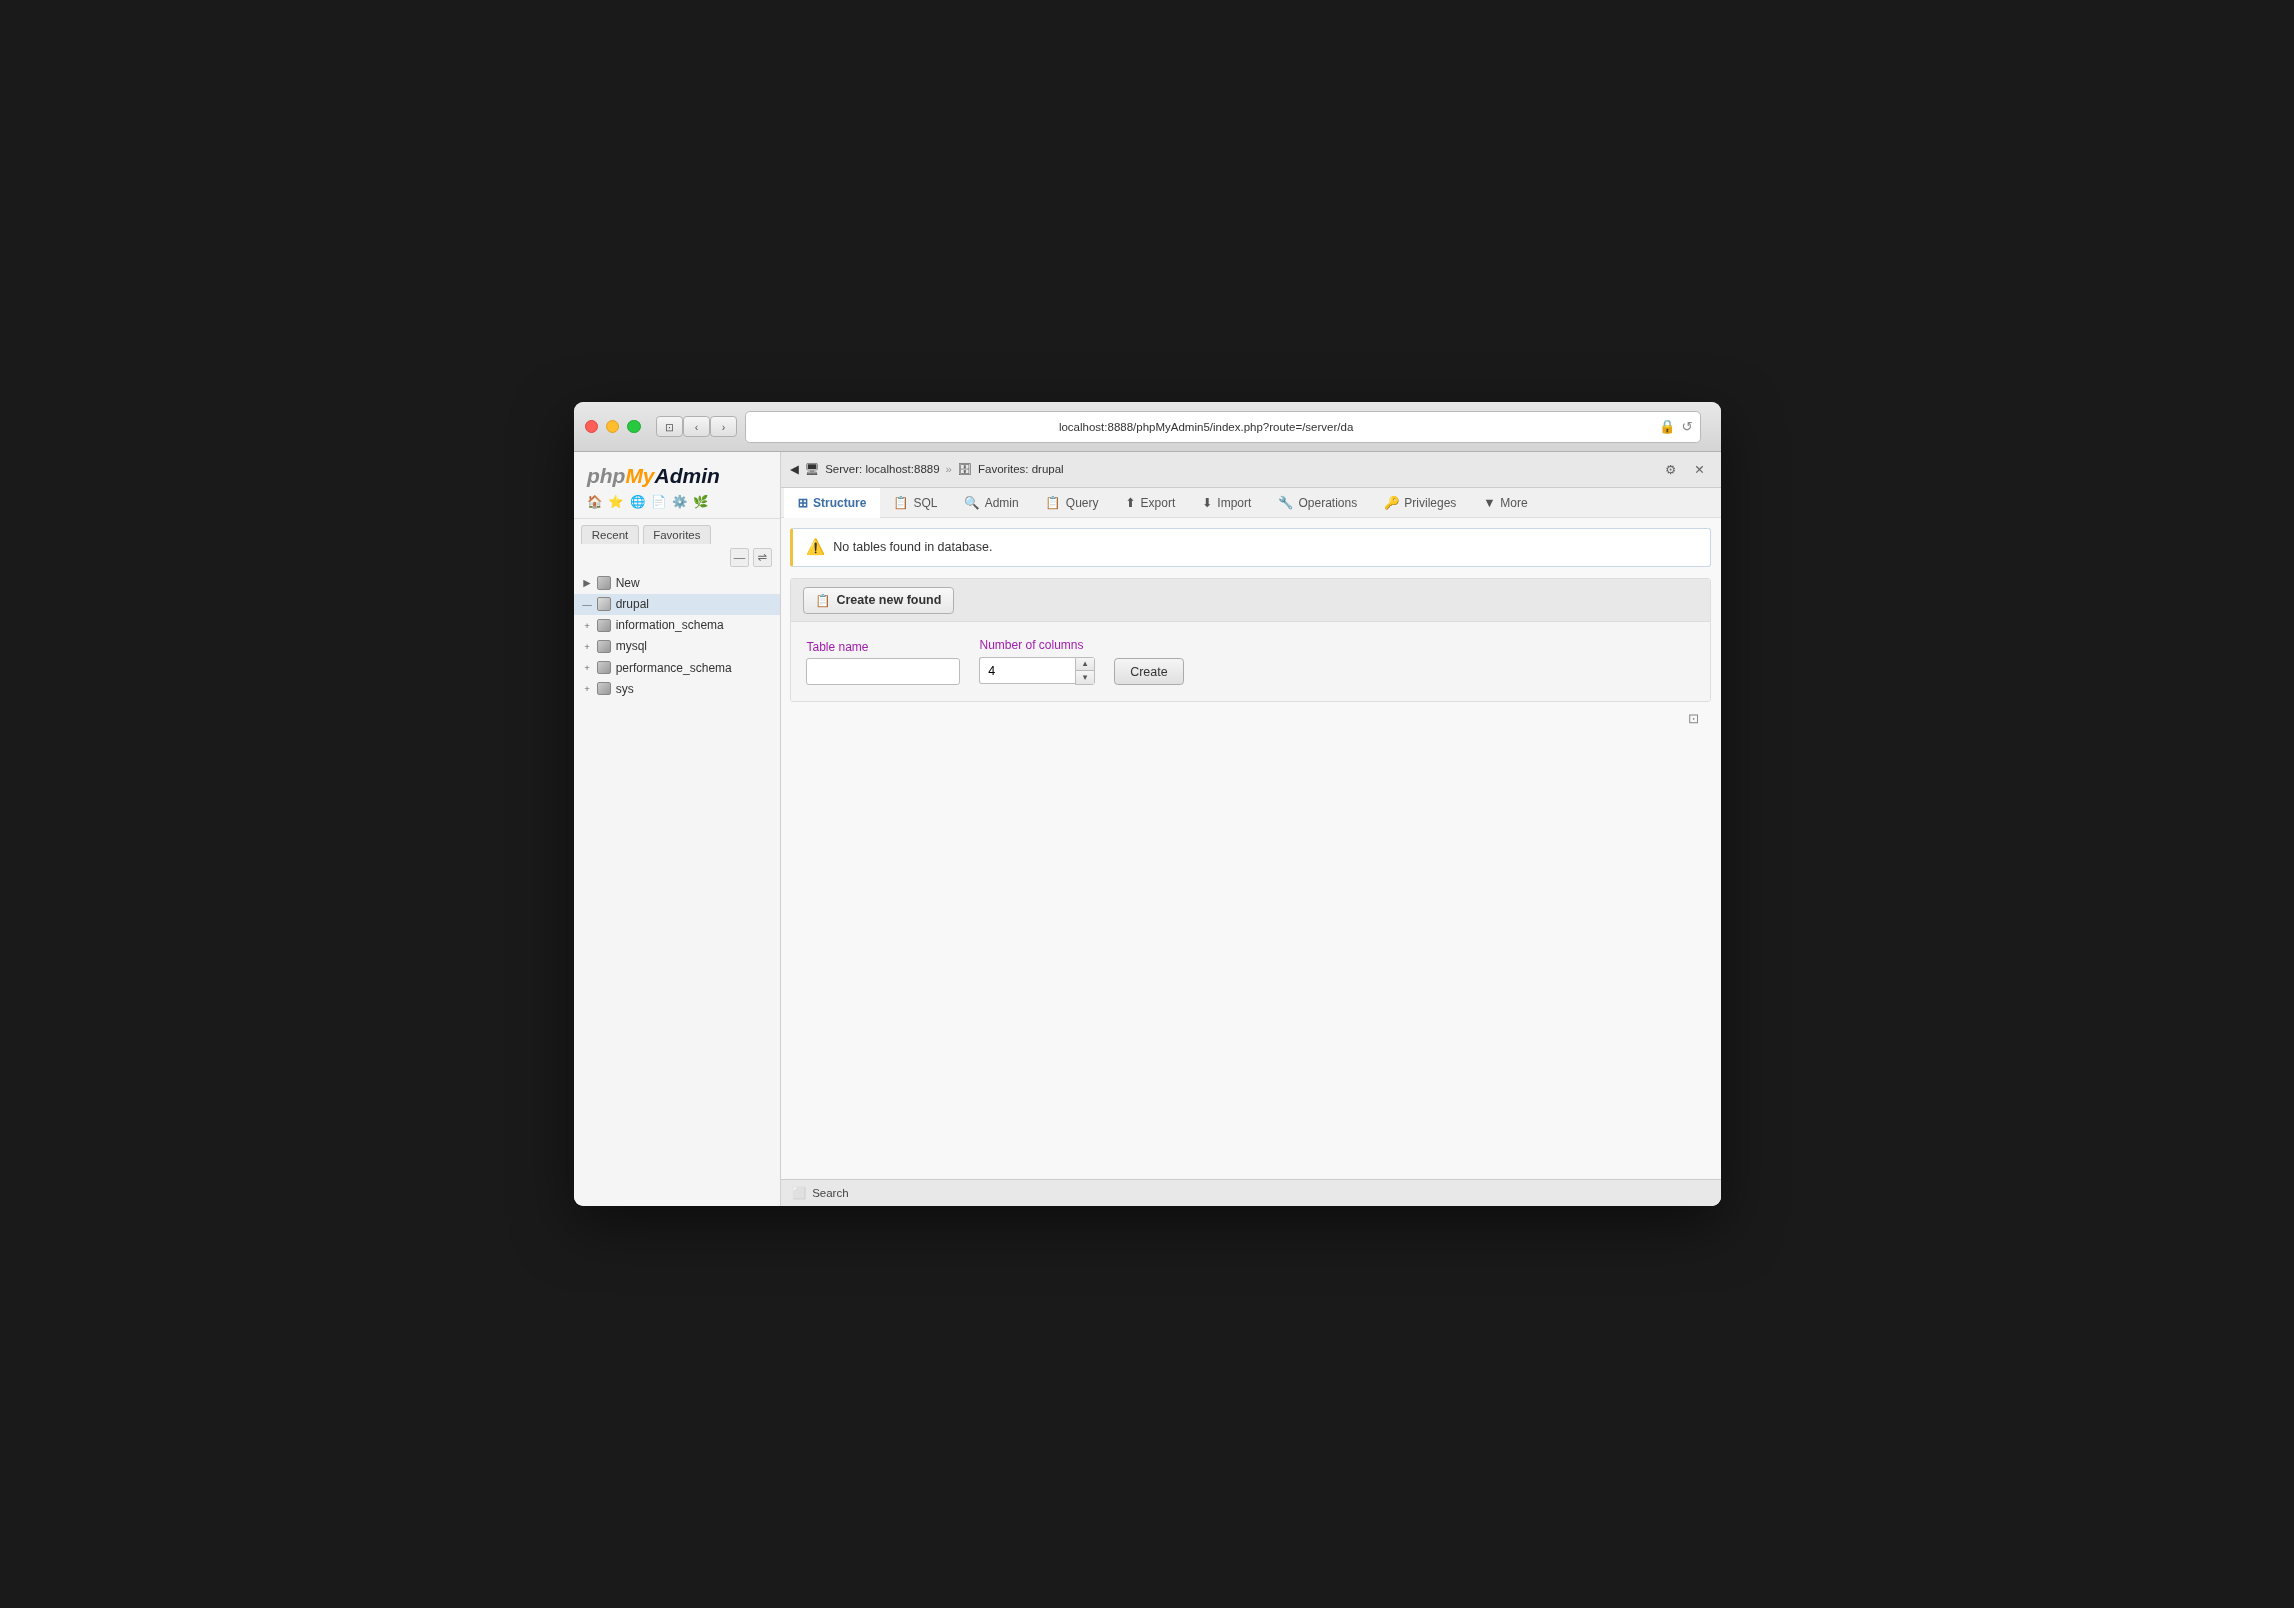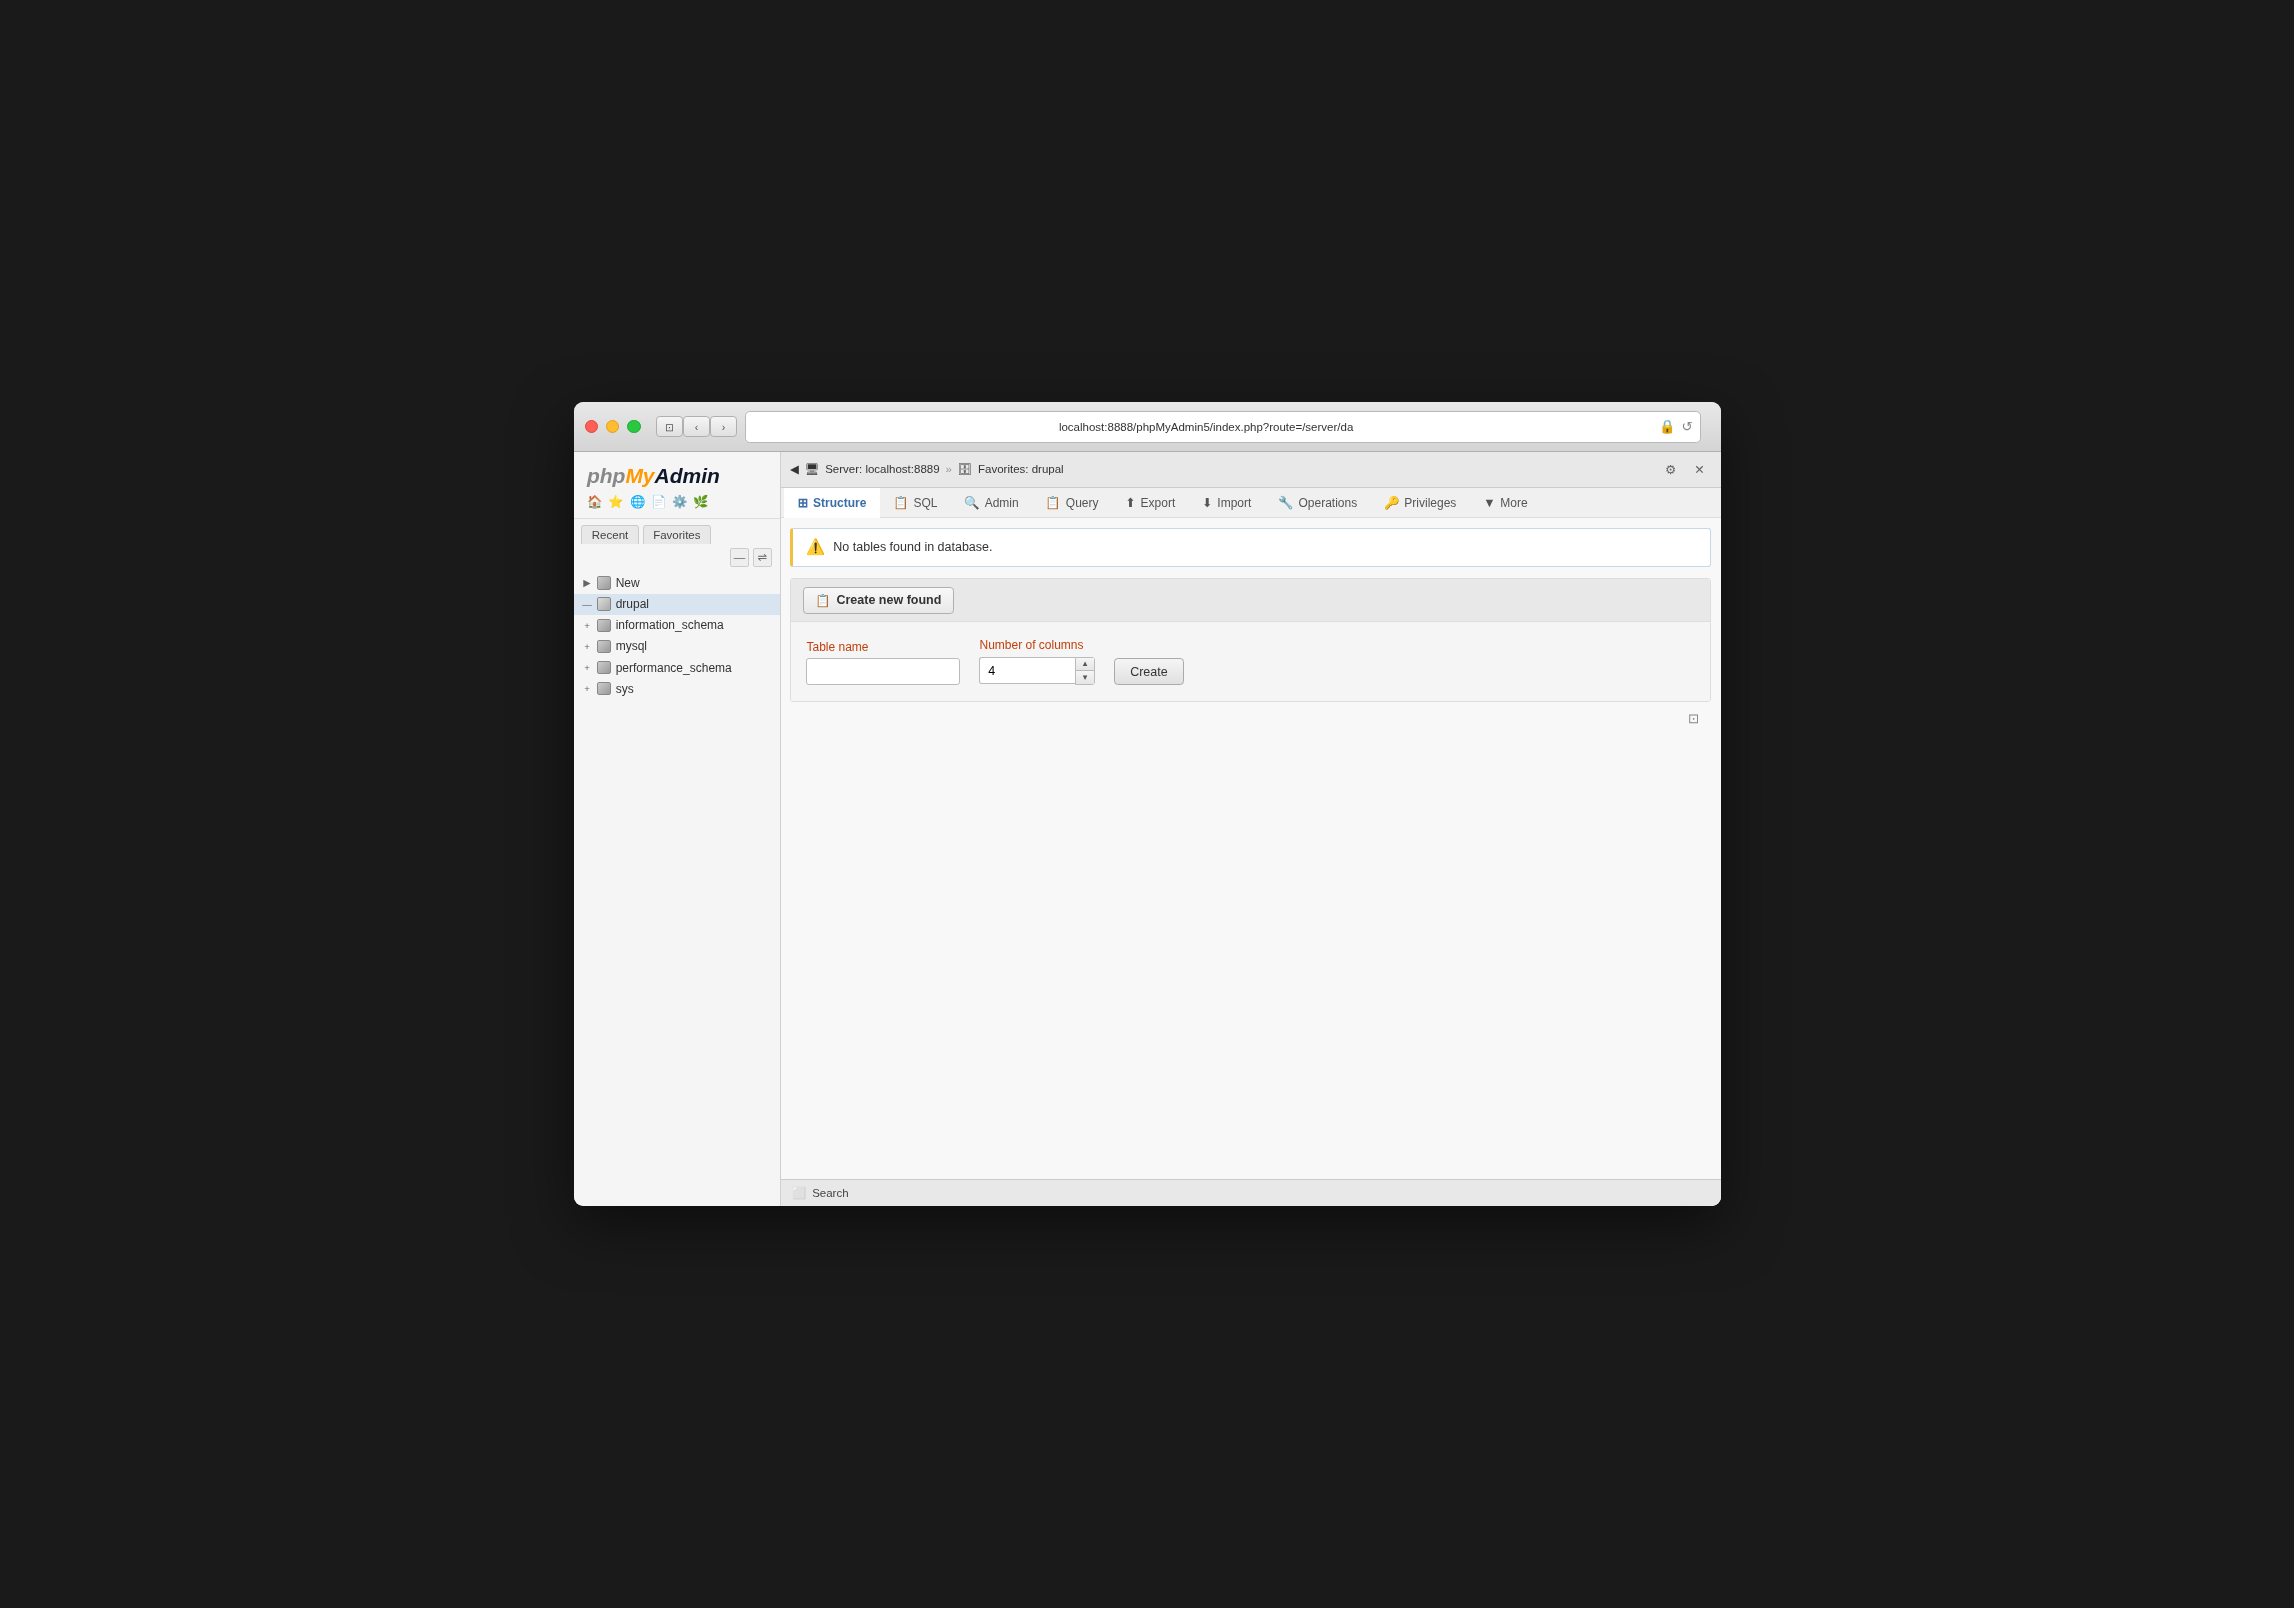--- a/index.html
+++ b/index.html
@@ -323,21 +323,21 @@
       align-items: flex-end;
       gap: 19px;
     }
     .form-group {
       display: flex;
       flex-direction: column;
       gap: 4.8px;
     }
     .form-label {
       font-size: 12px;
-      color: #c2410c;
+      color: #a21caf;
     }
     .form-input {
       height: 27px;
       border: 1px solid #bbb;
       border-radius: 2.9px;
       padding: 0 7.7px;
       font-size: 12.5px;
       background: white;
       outline: none;
       width: 154px;

